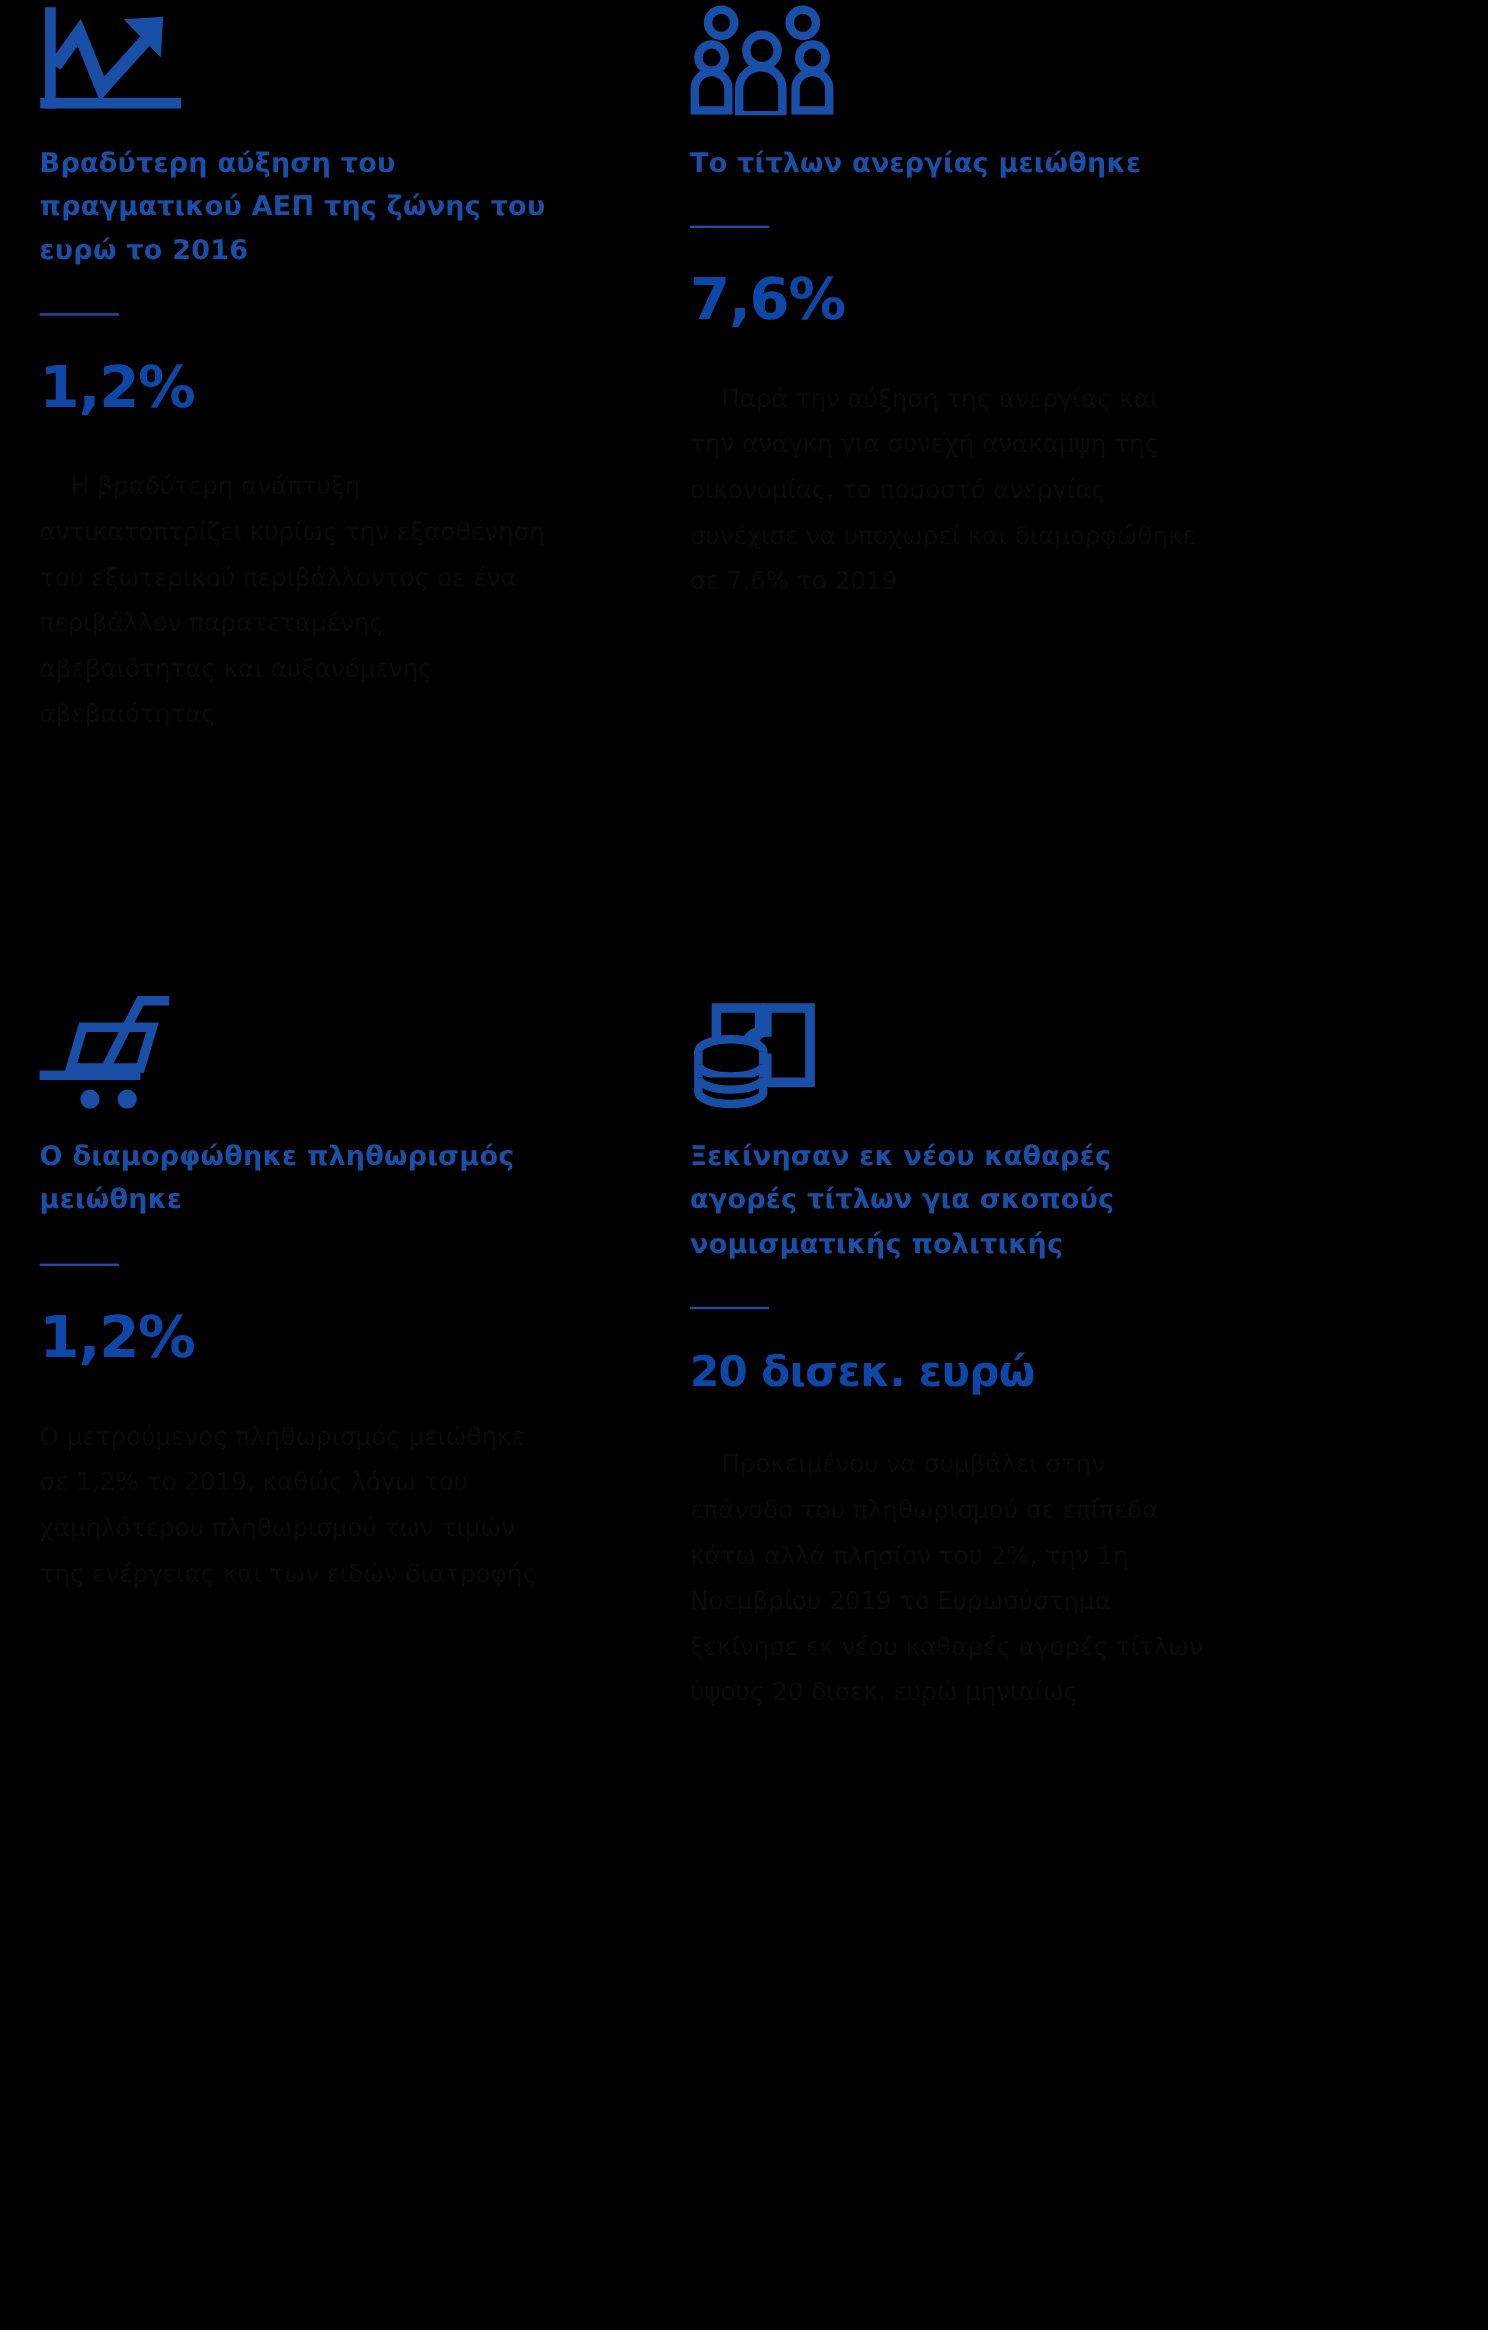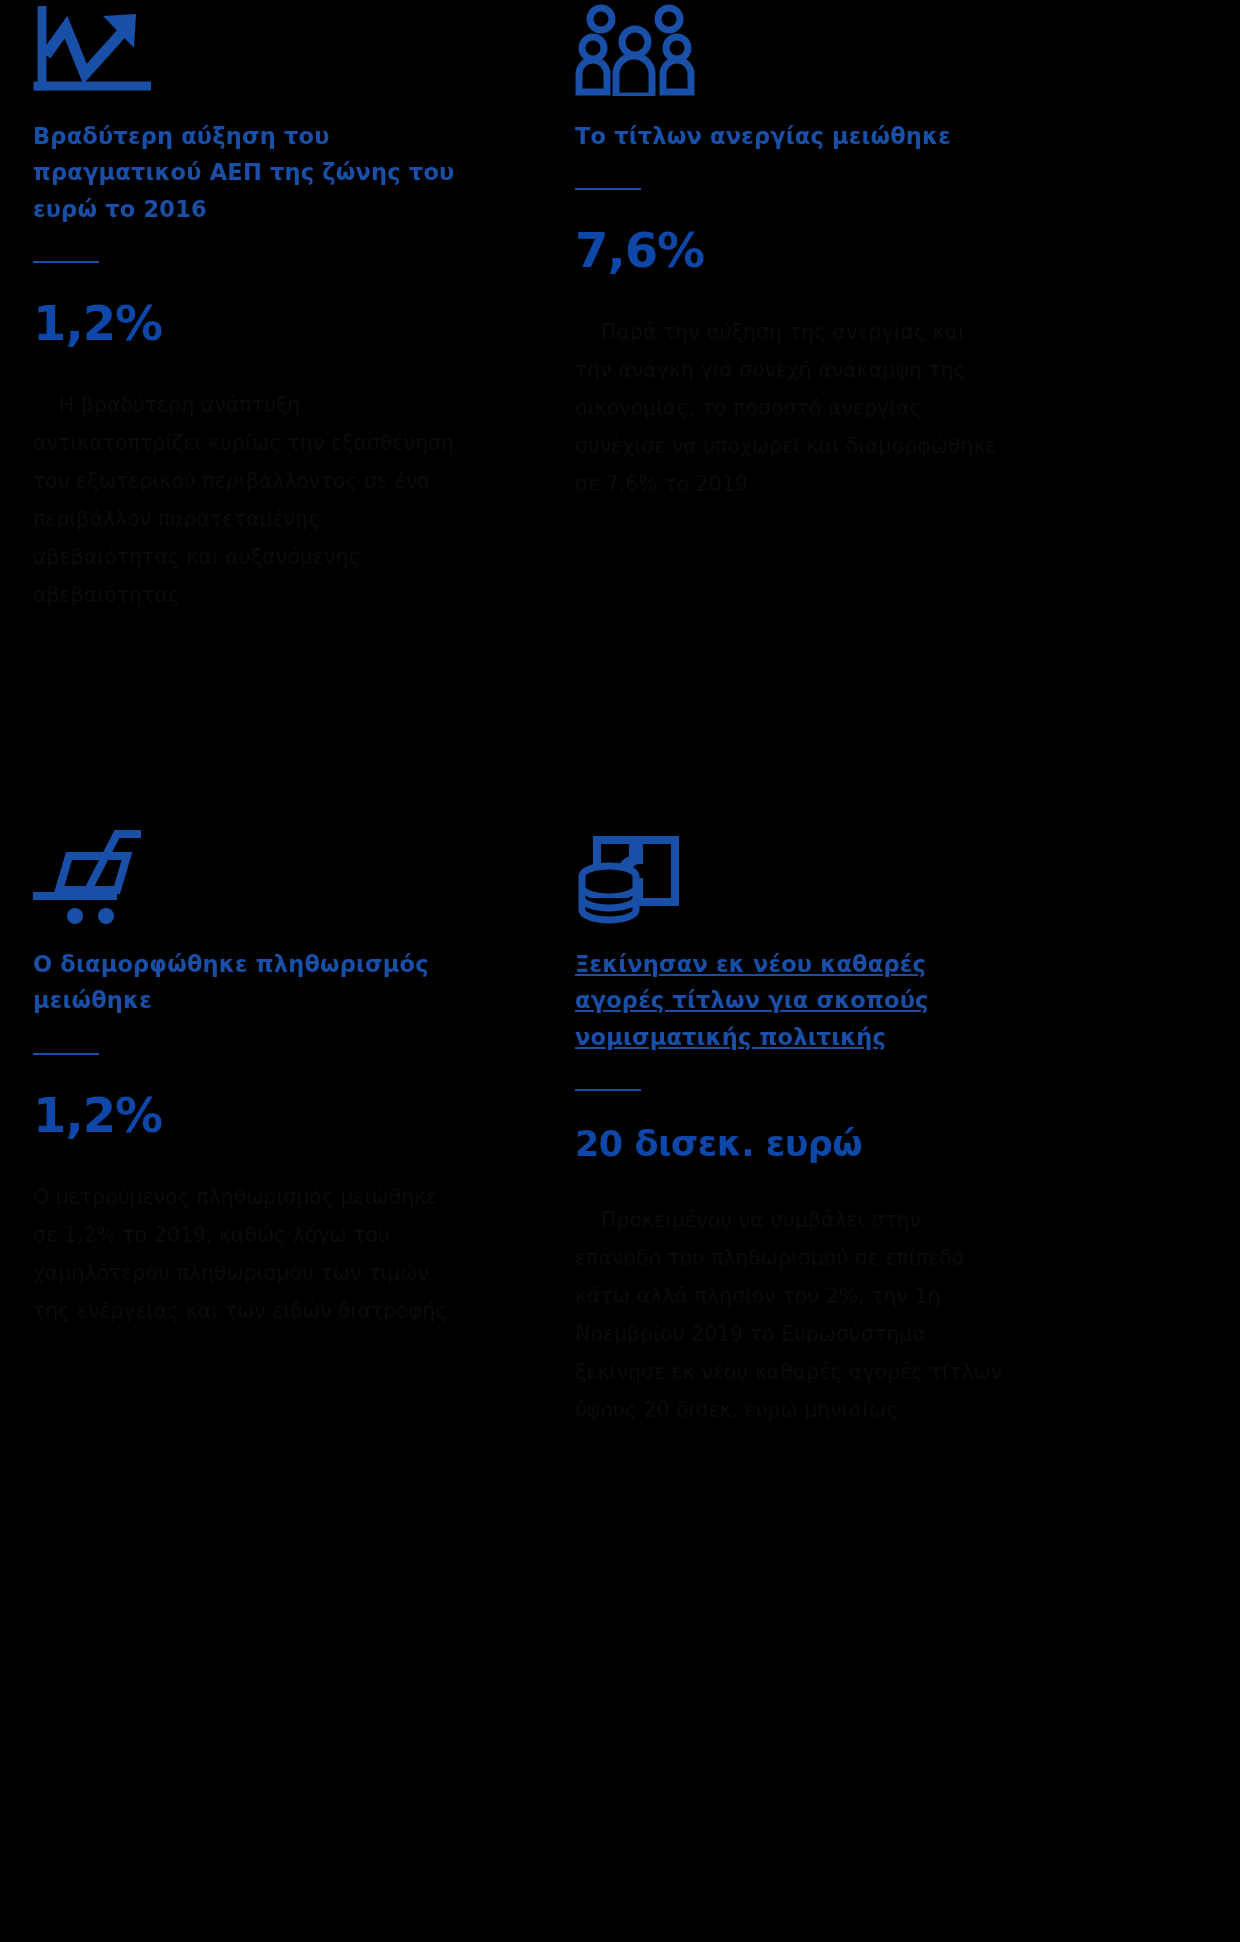--- a/index.html
+++ b/index.html
@@ -44,21 +44,21 @@
 
   .card-title {
     color: #1a4fa8;
     font-size: 22.5px;
     font-weight: 700;
     line-height: 1.62;
     letter-spacing: 0.2px;
     max-width: 430px;
     margin: 0;
   }
-  .card.c4 .card-title { max-width: 430px; text-decoration: underline; }
+  .card.c4 .card-title { max-width: 430px; }
 
   .rule {
     width: 66px;
     height: 2px;
     background: #1a4fa8;
     margin-top: 34px;
     margin-bottom: 36px;
   }
 
   .stat {

